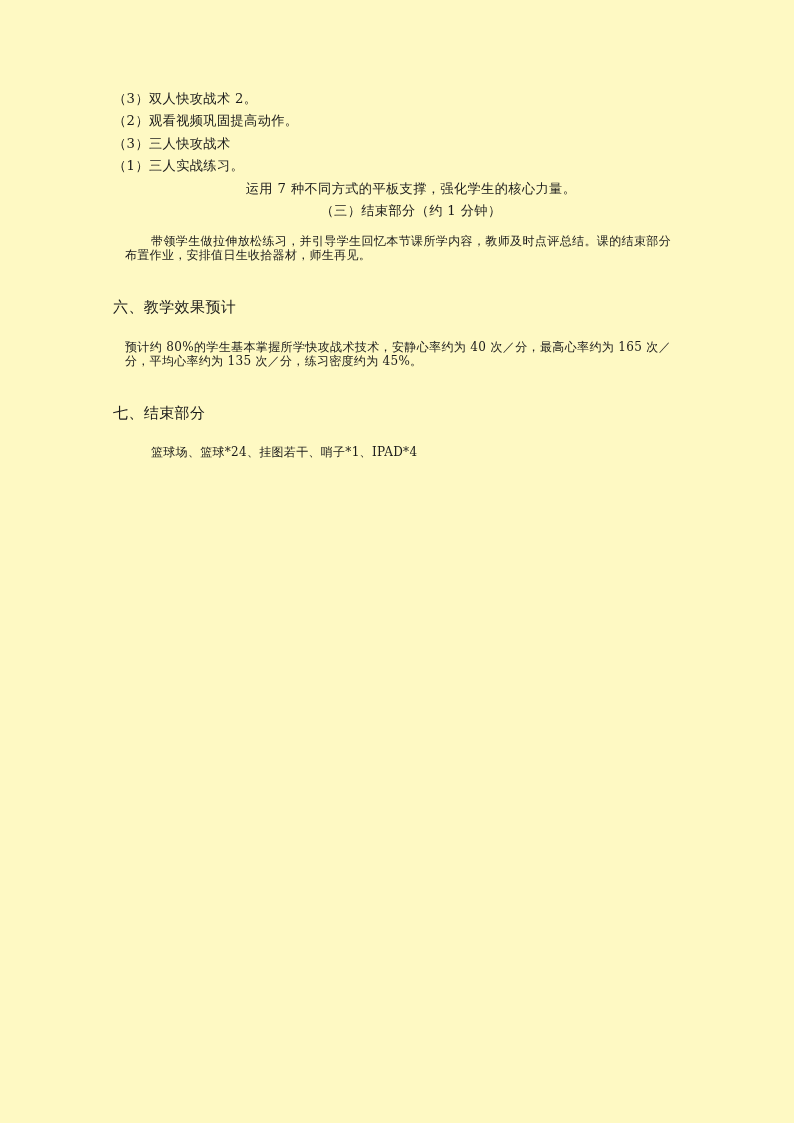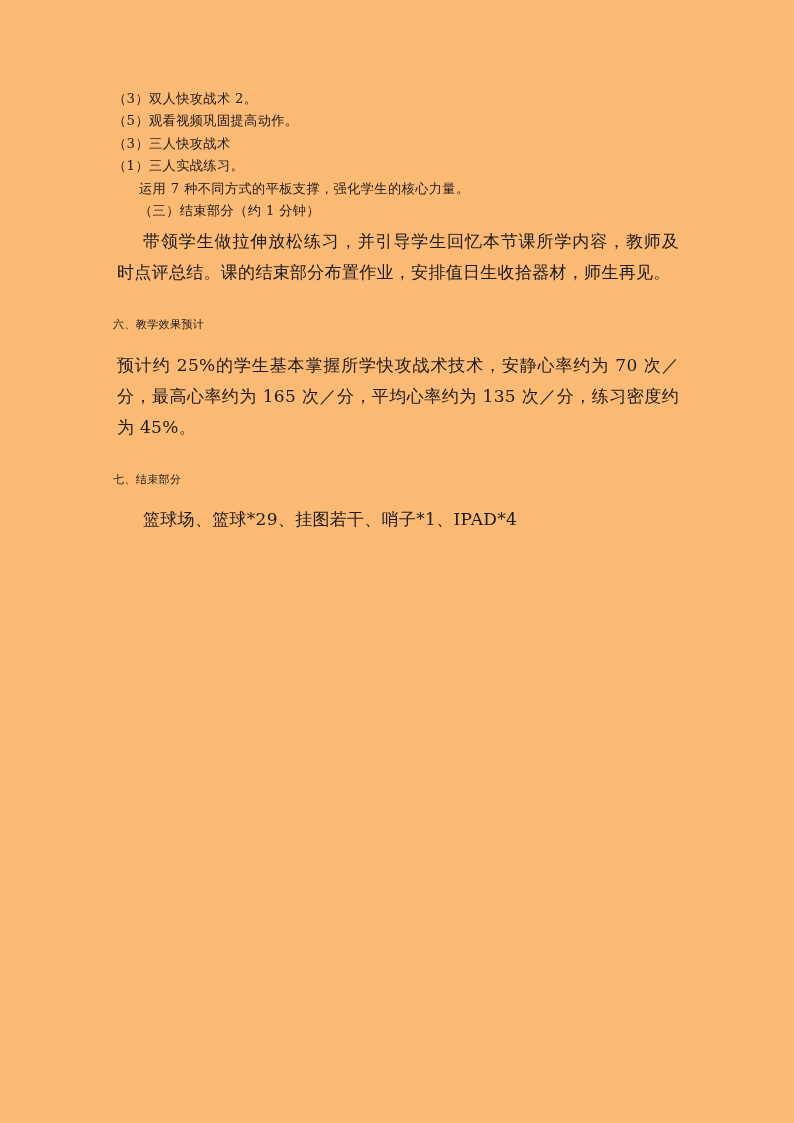--- a/index.html
+++ b/index.html
@@ -4,21 +4,21 @@
 <style>
   html, body {
     margin: 0;
     padding: 0;
     background: #ffffff;
   }
   .page {
     width: 794px;
     height: 1123px;
     position: relative;
-    background: #fdba74;
+    background: #fef9c3;
     box-sizing: border-box;
     font-family: "DejaVu Serif", serif;
     color: #1a1a1a;
     overflow: hidden;
   }
   .content {
     position: absolute;
     left: 113px;
     top: 88px;
     width: 570px;
@@ -28,65 +28,65 @@
     line-height: 22.4px;
     letter-spacing: 0.4px;
     white-space: pre-wrap;
     margin: 0;
   }
   .indent1 {
     text-indent: 26px;
   }
   .indent2 {
     padding-left: 26px;
+    text-align: center;
   }
   .gap-sm {
     height: 9px;
   }
   .gap-md {
     height: 22px;
   }
   .section-head {
-    font-size: 11px;
+    font-size: 15px;
     line-height: 22.4px;
     letter-spacing: 0.4px;
     margin: 0;
-    font-family: Liberation Mono, monospace;
   }
   .para {
-    font-size: 17px;
-    line-height: 31px;
+    font-size: 12px;
+    line-height: 14px;
     letter-spacing: 0.3px;
-    margin: 4px;
+    margin: 12px;
     text-align: justify;
   }
 </style>
 </head>
 <body>
 
 <div class="page">
   <div class="content">
 
     <p class="line">（3）双人快攻战术 2。</p>
-    <p class="line">（5）观看视频巩固提高动作。</p>
+    <p class="line">（2）观看视频巩固提高动作。</p>
     <p class="line">（3）三人快攻战术</p>
     <p class="line">（1）三人实战练习。</p>
 
     <p class="line indent2">运用 7 种不同方式的平板支撑，强化学生的核心力量。</p>
 
     <p class="line indent2">（三）结束部分（约 1 分钟）</p>
 
     <p class="para indent1">带领学生做拉伸放松练习，并引导学生回忆本节课所学内容，教师及时点评总结。课的结束部分布置作业，安排值日生收拾器材，师生再见。</p>
 
     <div class="gap-md"></div>
 
     <p class="section-head">六、教学效果预计</p>
     <div class="gap-sm"></div>
-    <p class="para">预计约 25%的学生基本掌握所学快攻战术技术，安静心率约为 70 次／分，最高心率约为 165 次／分，平均心率约为 135 次／分，练习密度约为 45%。</p>
+    <p class="para">预计约 80%的学生基本掌握所学快攻战术技术，安静心率约为 40 次／分，最高心率约为 165 次／分，平均心率约为 135 次／分，练习密度约为 45%。</p>
 
     <div class="gap-md"></div>
 
     <p class="section-head">七、结束部分</p>
     <div class="gap-sm"></div>
-    <p class="para indent2">篮球场、篮球*29、挂图若干、哨子*1、IPAD*4</p>
+    <p class="para indent2">篮球场、篮球*24、挂图若干、哨子*1、IPAD*4</p>
 
   </div>
 </div>
 
 </body></html>

